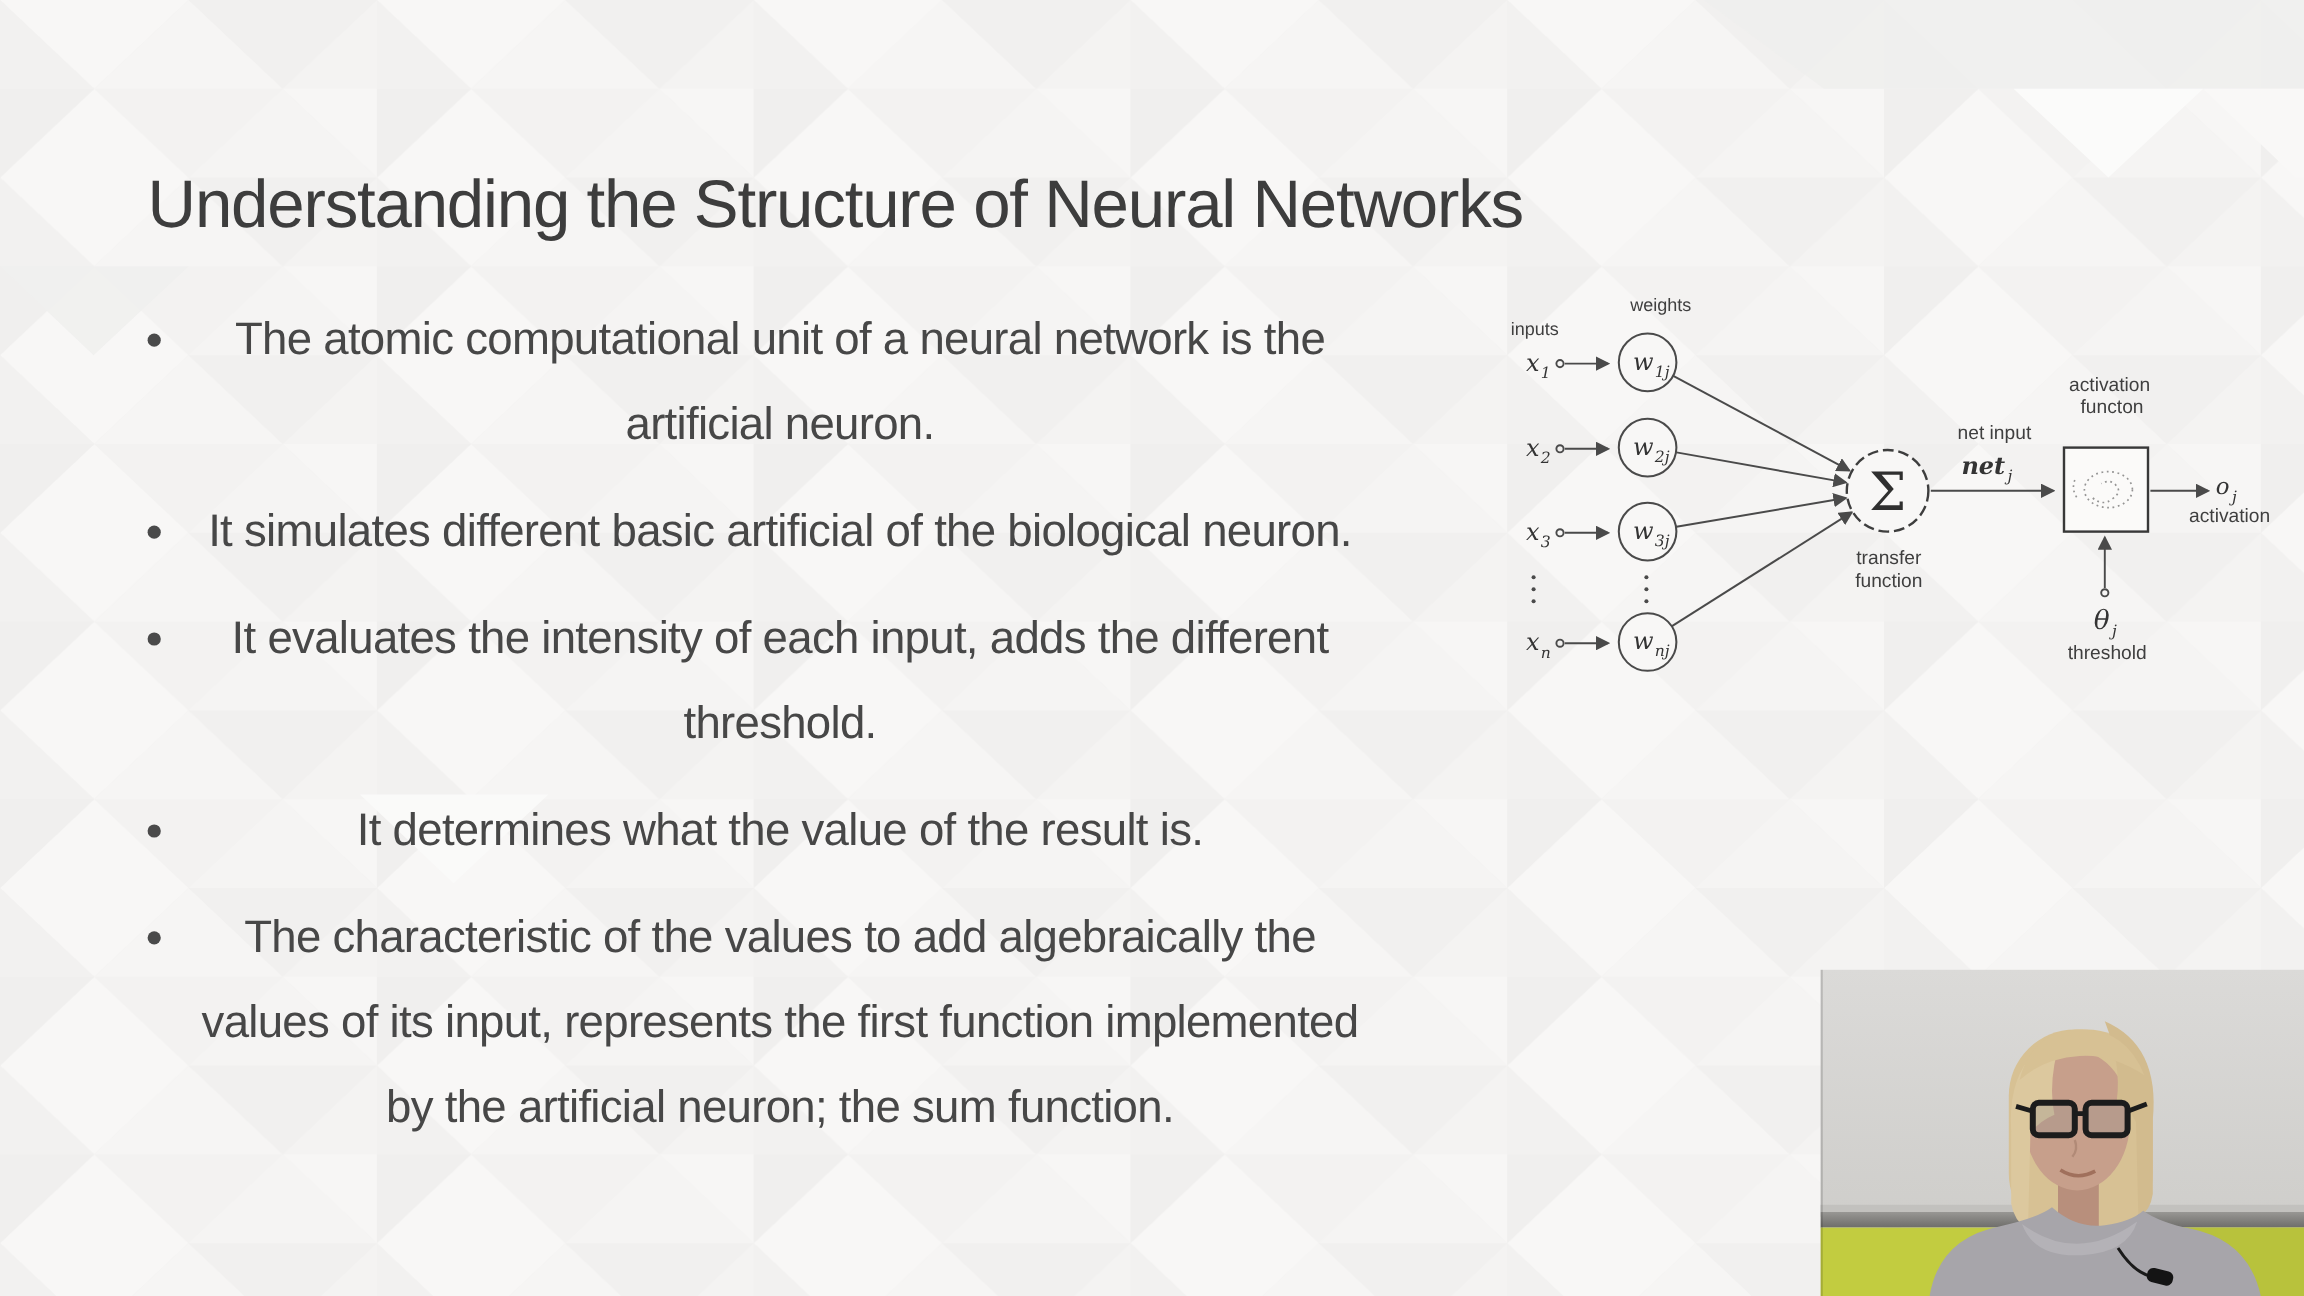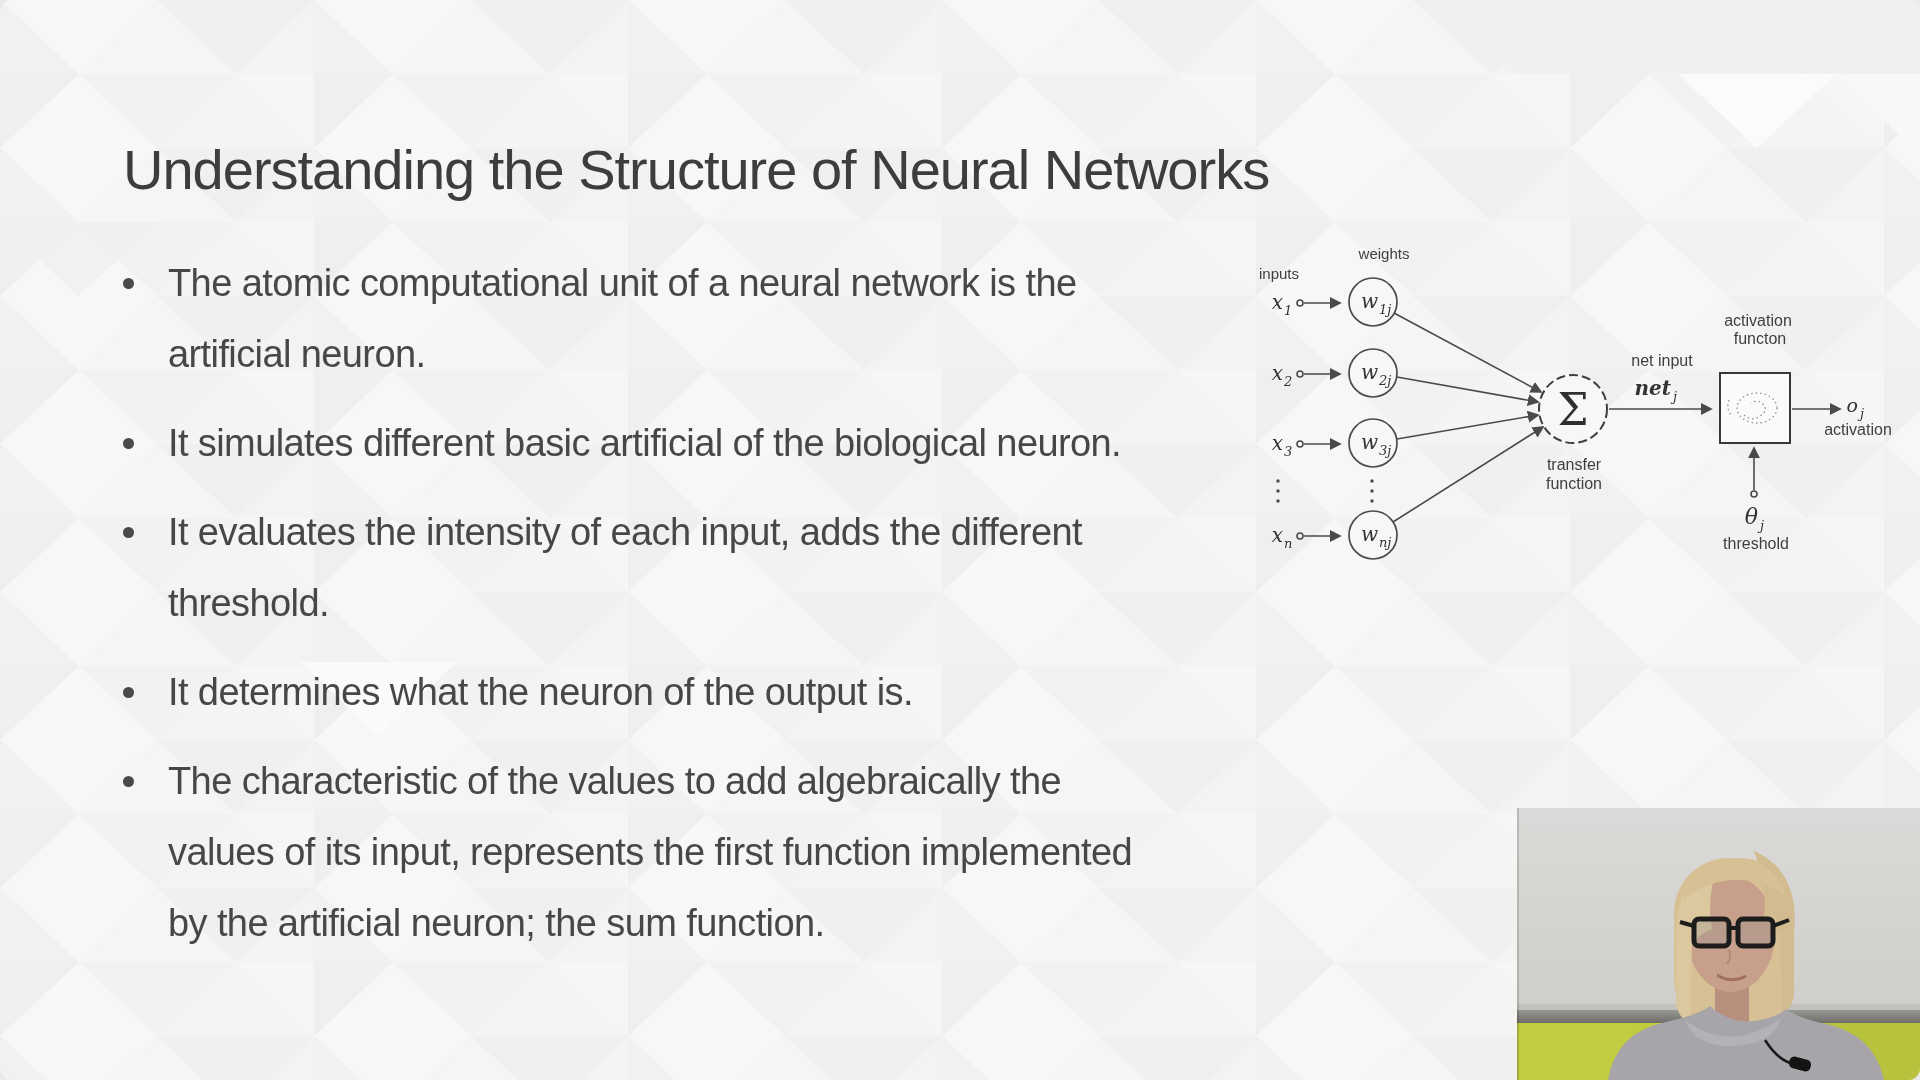--- a/index.html
+++ b/index.html
@@ -1,22 +1,22 @@
 <!DOCTYPE html>
 <html><head>
 <meta charset="utf-8">
 <style>
   html,body{margin:0;padding:0;background:#e9e9e9;}
   .stage{position:relative;width:1920px;height:1080px;overflow:hidden;background:#f4f3f2;
-         font-family:"Liberation Sans",sans-serif;border-radius:12px;}
+         font-family:"Liberation Sans",sans-serif;}
   .bg-svg{position:absolute;left:0;top:0;width:1920px;height:1080px;}
   .slide-title{position:absolute;left:123px;top:99px;font-size:56px;letter-spacing:-1px;
                color:#3d3d3d;font-weight:400;white-space:nowrap;}
   ul.bullets{position:absolute;left:168px;top:248px;margin:0;padding:0;}
-  ul.bullets li{list-style:none;position:relative;margin:0 0 18px 0;}
+  ul.bullets li{list-style:none;position:relative;margin:0 0 18px 0;text-align:center;}
   ul.bullets li::before{content:"";position:absolute;left:-45px;top:30px;width:11px;height:11px;
                border-radius:50%;background:#4a4a4a;}
   ul.bullets .line{height:71px;line-height:71px;font-size:38px;letter-spacing:-0.6px;
                color:#474747;white-space:nowrap;}
   .diagram{position:absolute;left:1240px;top:240px;width:680px;height:340px;}
   .dlabel{font-family:"Liberation Sans",sans-serif;font-size:15px;fill:#3f3f3f;}
   .dlabel16{font-family:"Liberation Sans",sans-serif;font-size:16px;fill:#3f3f3f;}
   .math{font-family:"DejaVu Serif","Liberation Serif",serif;font-style:italic;fill:#343434;}
   .m20{font-size:20px;} .m13{font-size:13px;} .m19{font-size:19px;} .m22{font-size:22px;}
   .mbold{font-weight:600;}
@@ -60,21 +60,21 @@
         <div class="line">artificial neuron.</div>
       </li>
       <li>
         <div class="line">It simulates different basic artificial of the biological neuron.</div>
       </li>
       <li>
         <div class="line">It evaluates the intensity of each input, adds the different</div>
         <div class="line">threshold.</div>
       </li>
       <li>
-        <div class="line">It determines what the neuron of the output is.</div>
+        <div class="line">It determines what the value of the result is.</div>
       </li>
       <li>
         <div class="line">The characteristic of the values to add algebraically the</div>
         <div class="line">values of its input, represents the first function implemented</div>
         <div class="line">by the artificial neuron; the sum function.</div>
       </li>
     </ul>
 
   <svg class="diagram" viewBox="1240 240 680 340">
     <defs>

